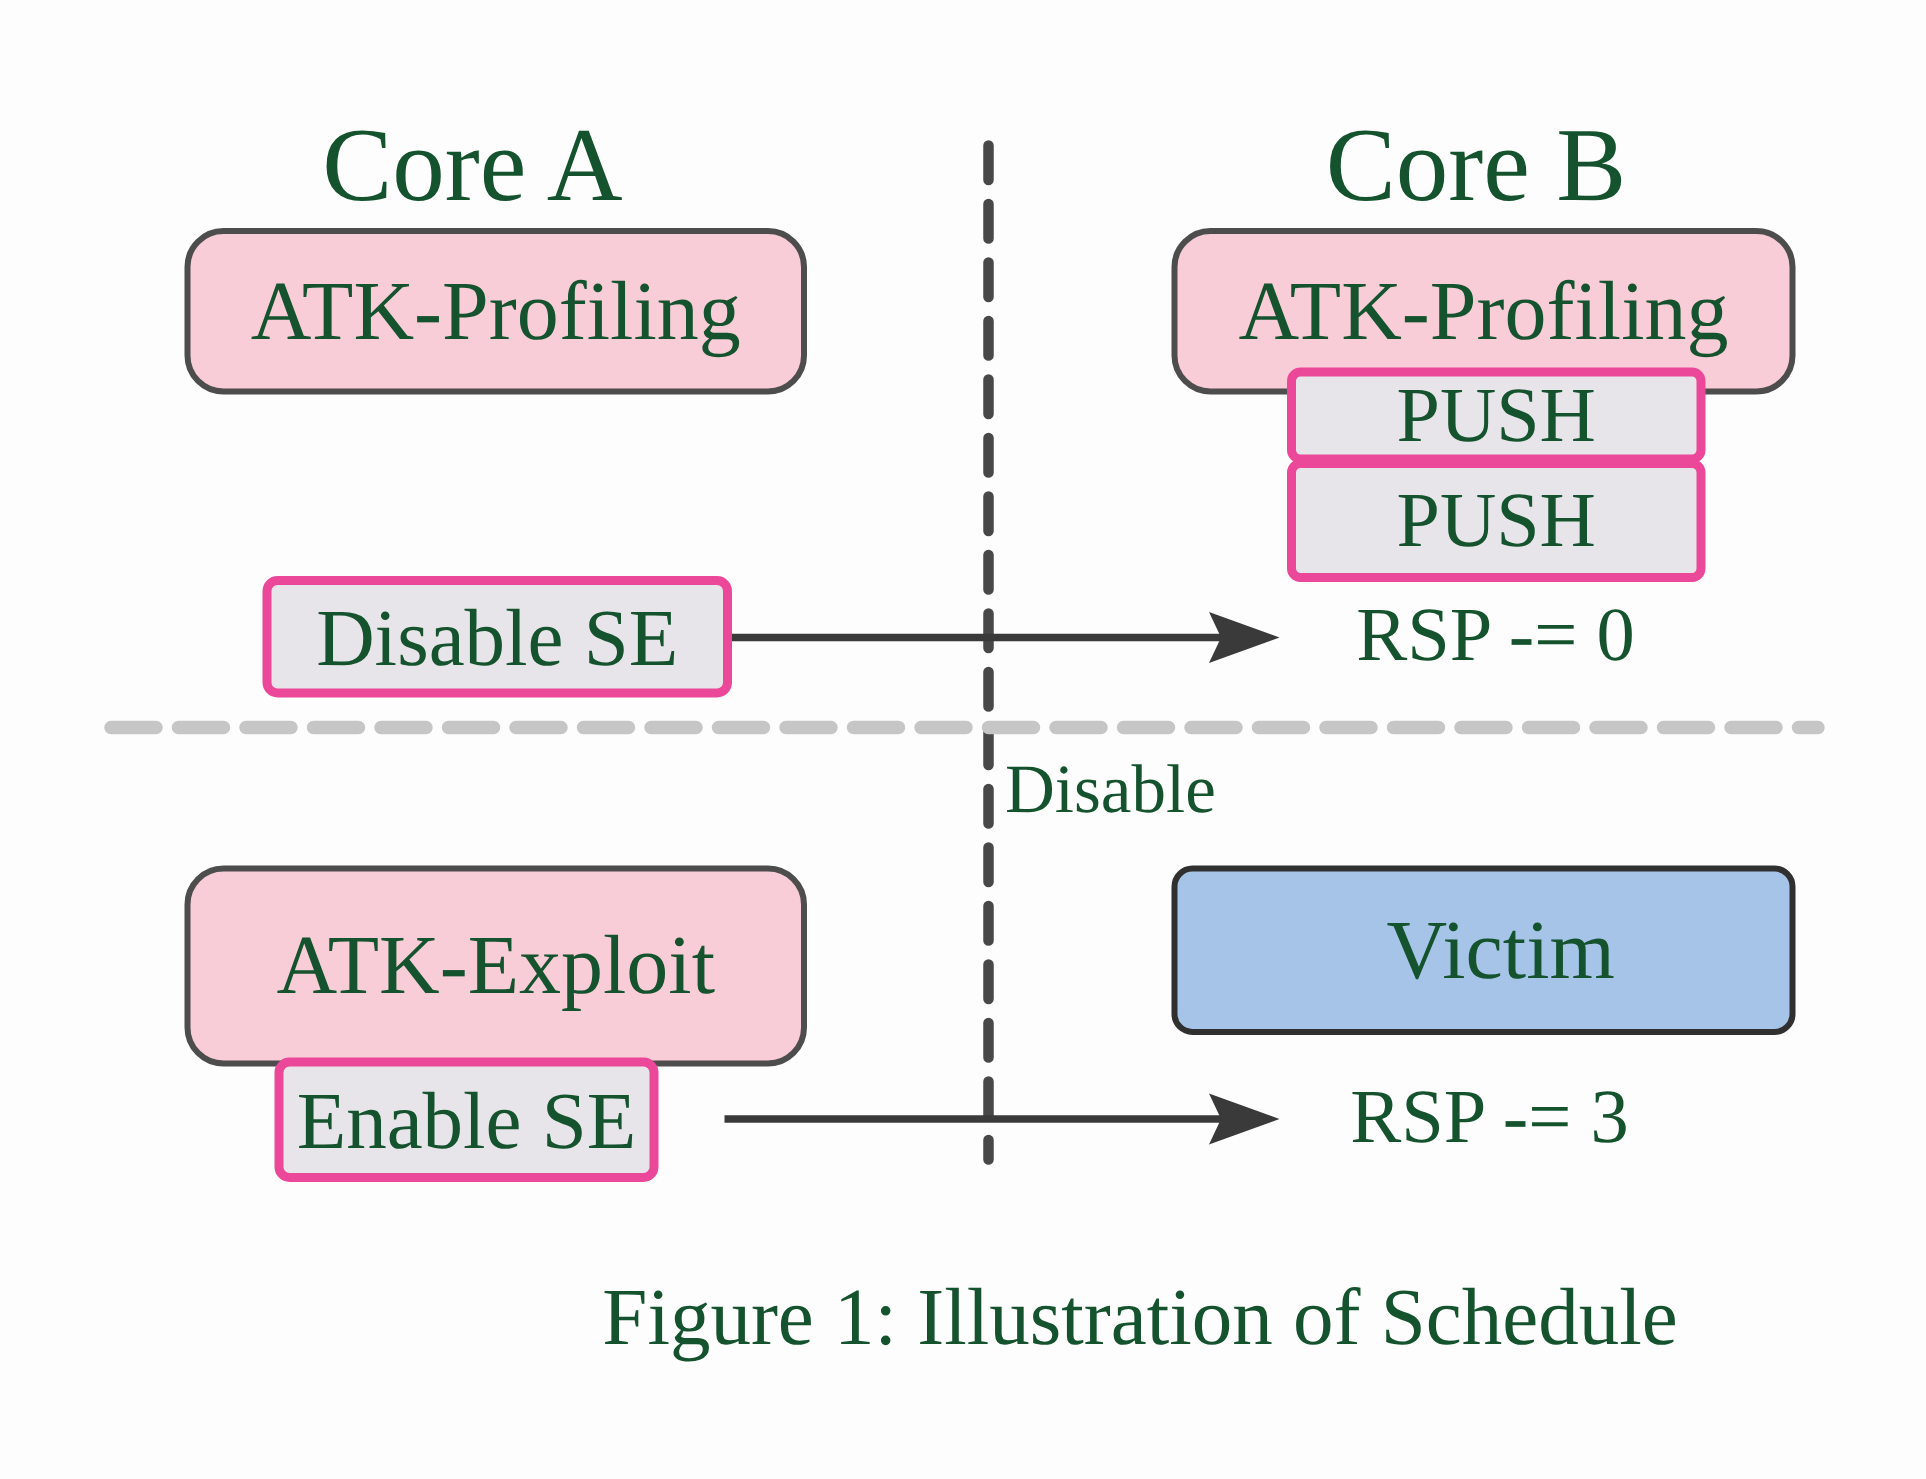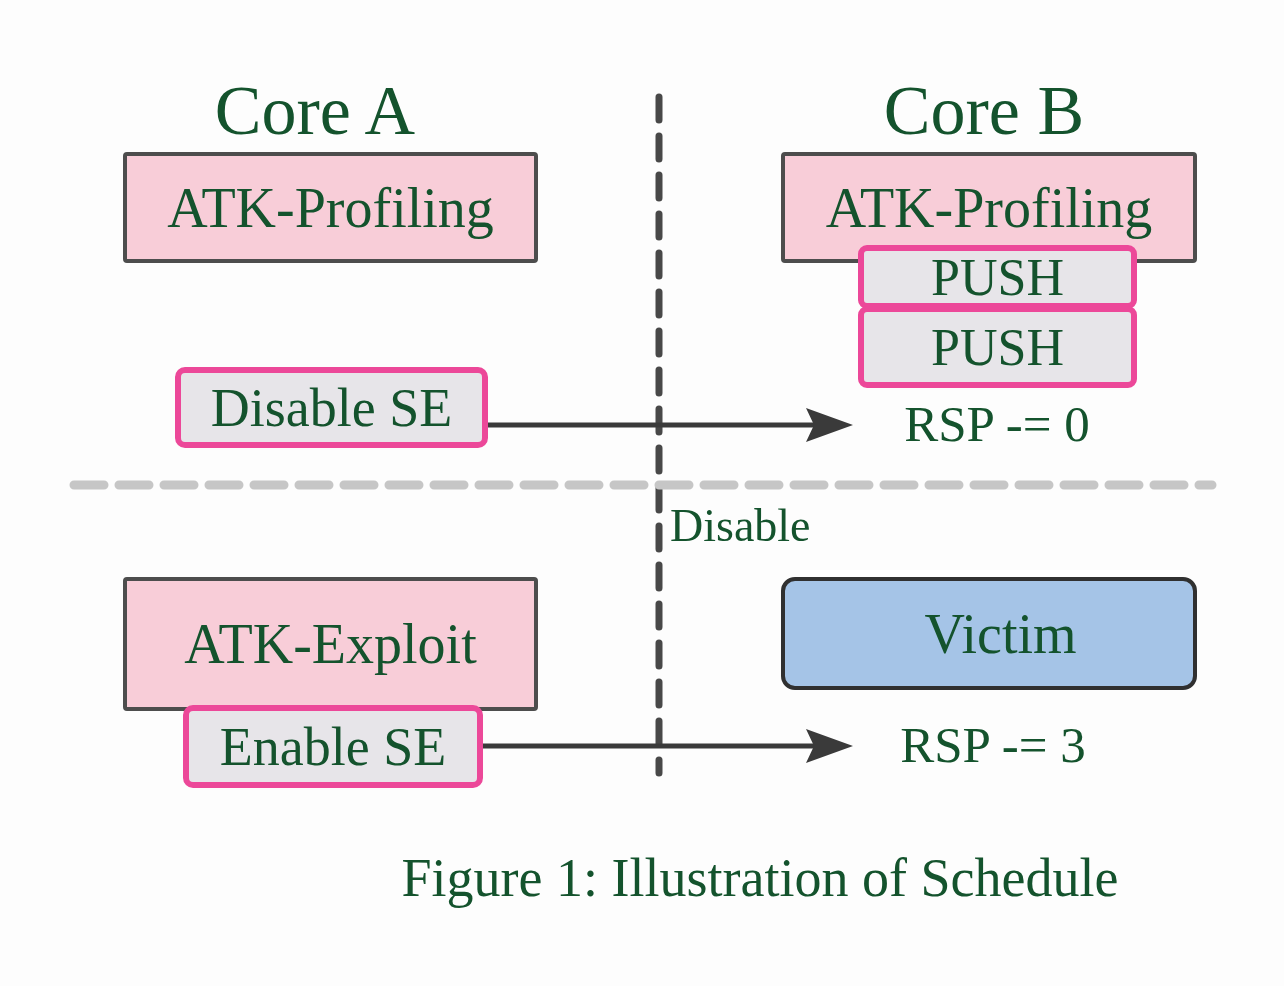--- a/index.html
+++ b/index.html
@@ -22,21 +22,21 @@
   }
   .box{
     position:absolute;
     display:flex;align-items:center;justify-content:center;
     box-sizing:border-box;
     white-space:nowrap;
   }
   .pinkbox{
     background:#f8cdd8;
     border:4px solid #4d4d4d;
-    border-radius:4px;
+    border-radius:26px;
     font-size:56px;
     z-index:2;
   }
   .graybox{
     background:#e7e5e9;
     border:6px solid #ec4899;
     border-radius:10px;
     font-size:54px;
     z-index:3;
   }
@@ -45,24 +45,24 @@
     border:4px solid #303030;
     border-radius:14px;
     font-size:56px;
     z-index:2;
     padding-left:23px;
   }
   #core-a-profiling{left:123px;top:152px;width:415px;height:111px;}
   #core-b-profiling{left:781px;top:152px;width:416px;height:111px;}
   #push-box-1{left:858px;top:245px;width:279px;height:64px;border-radius:9px;font-size:52px;}
   #push-box-2{left:858px;top:306px;width:279px;height:82px;border-radius:9px;font-size:52px;}
-  #disable-se-box{left:175px;top:367px;width:313px;height:81px;}
+  #disable-se-box{left:175px;top:384px;width:313px;height:81px;}
   #atk-exploit-box{left:123px;top:577px;width:415px;height:134px;}
   #victim-box{left:781px;top:577px;width:416px;height:113px;}
-  #enable-se-box{left:183px;top:705px;width:300px;height:83px;}
+  #enable-se-box{left:183px;top:705px;width:256px;height:83px;}
 
   .rsp-label{
     position:absolute;
     font-size:51px;line-height:1.0;
     white-space:nowrap;
     transform:translateX(-50%);
     z-index:4;
   }
   #rsp-top{left:997px;top:399px;}
   #rsp-bottom{left:993px;top:720px;}

